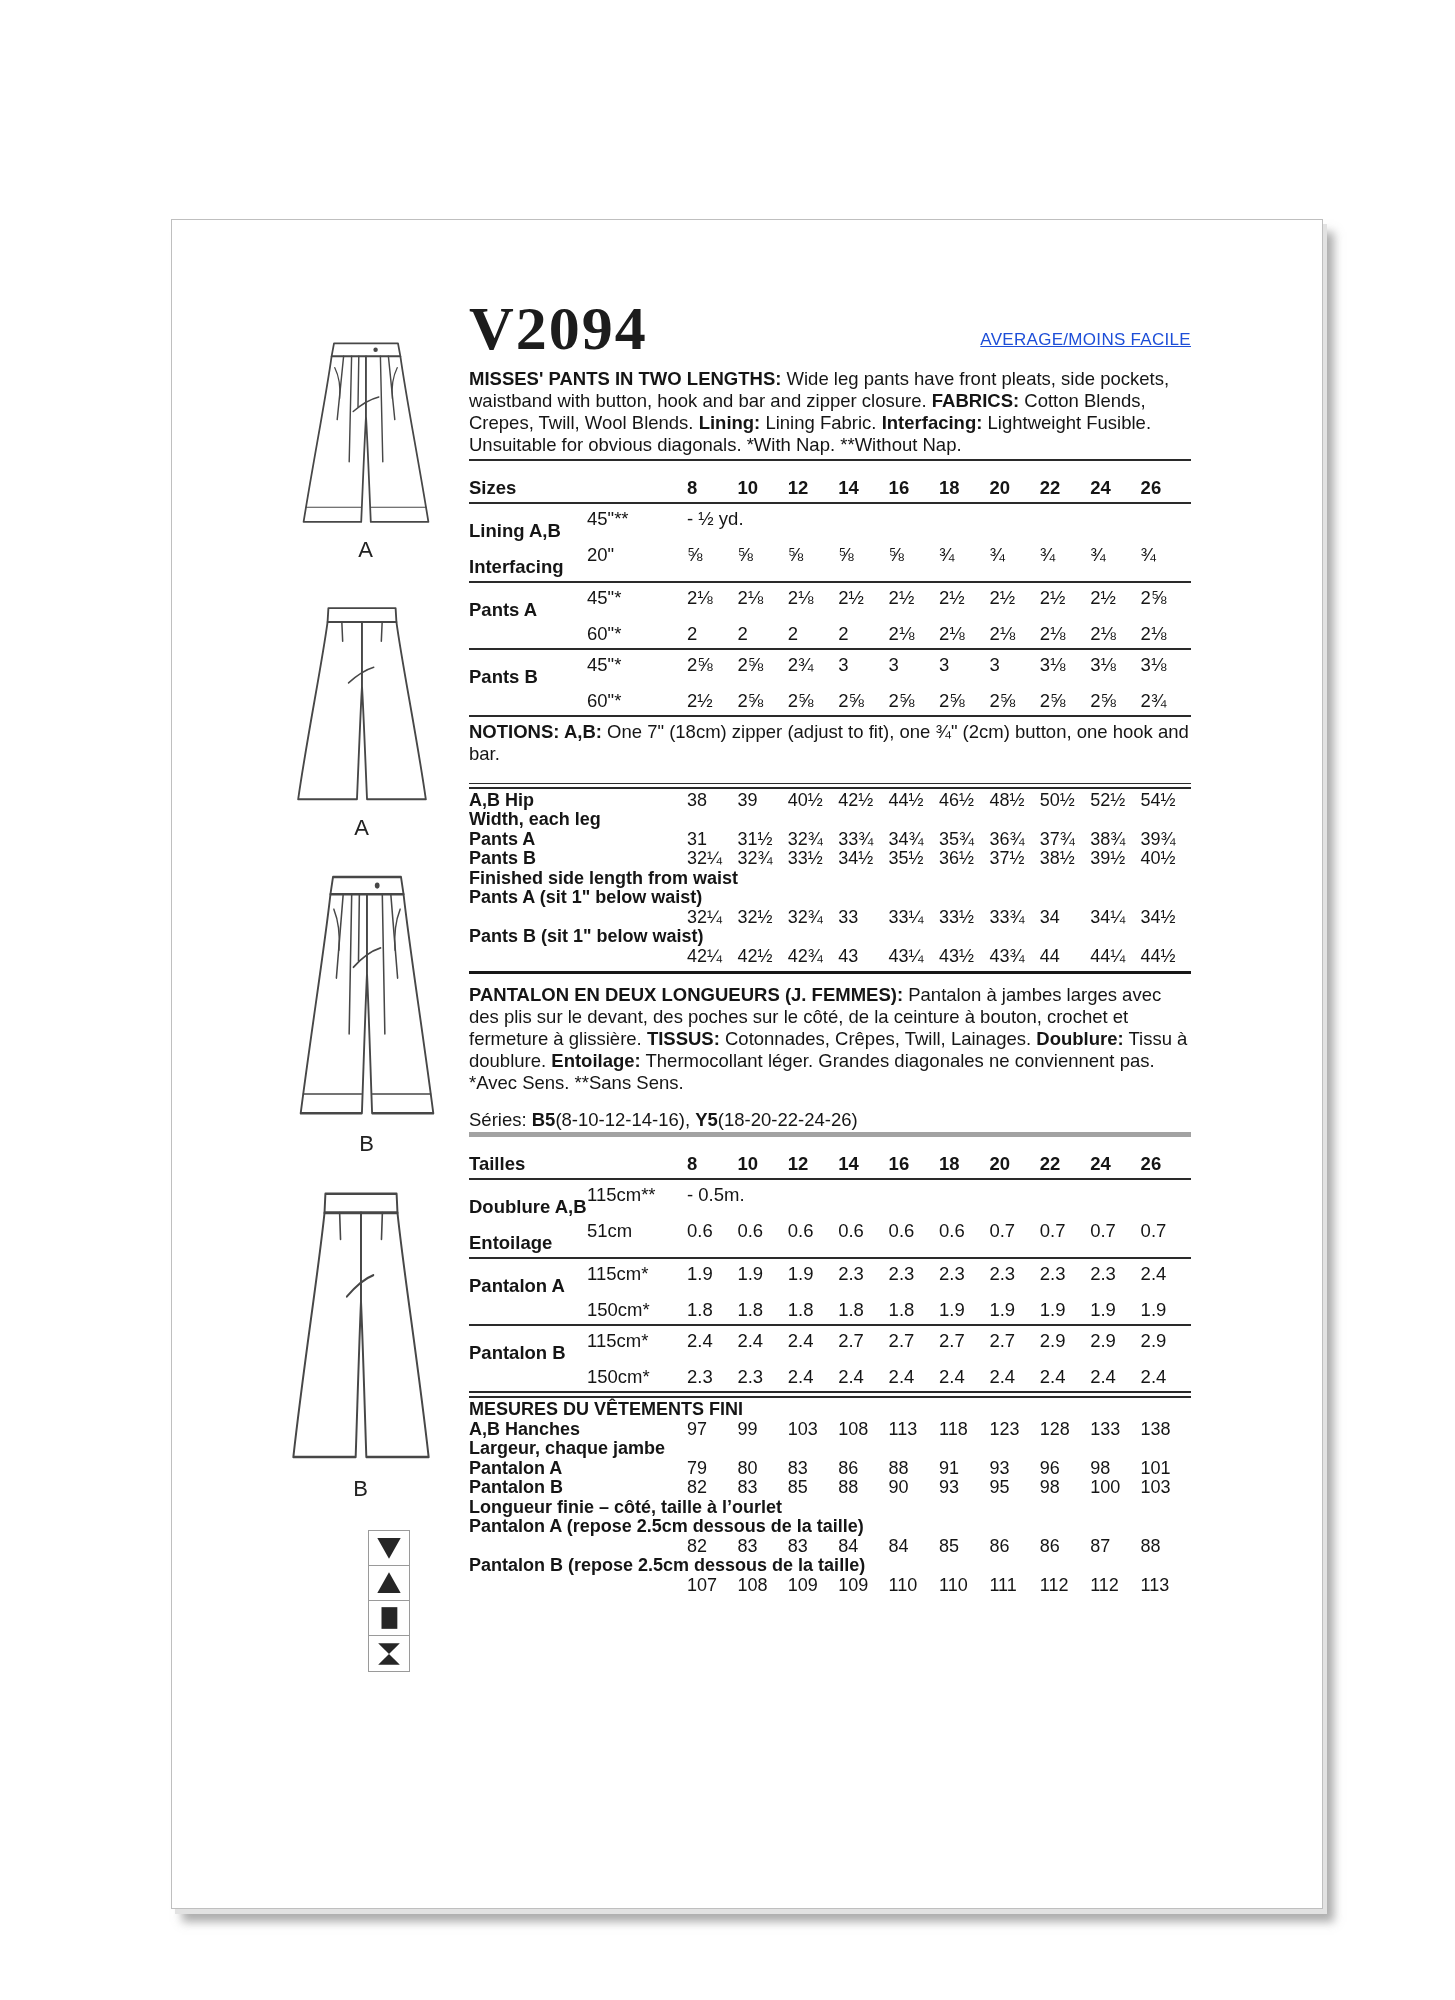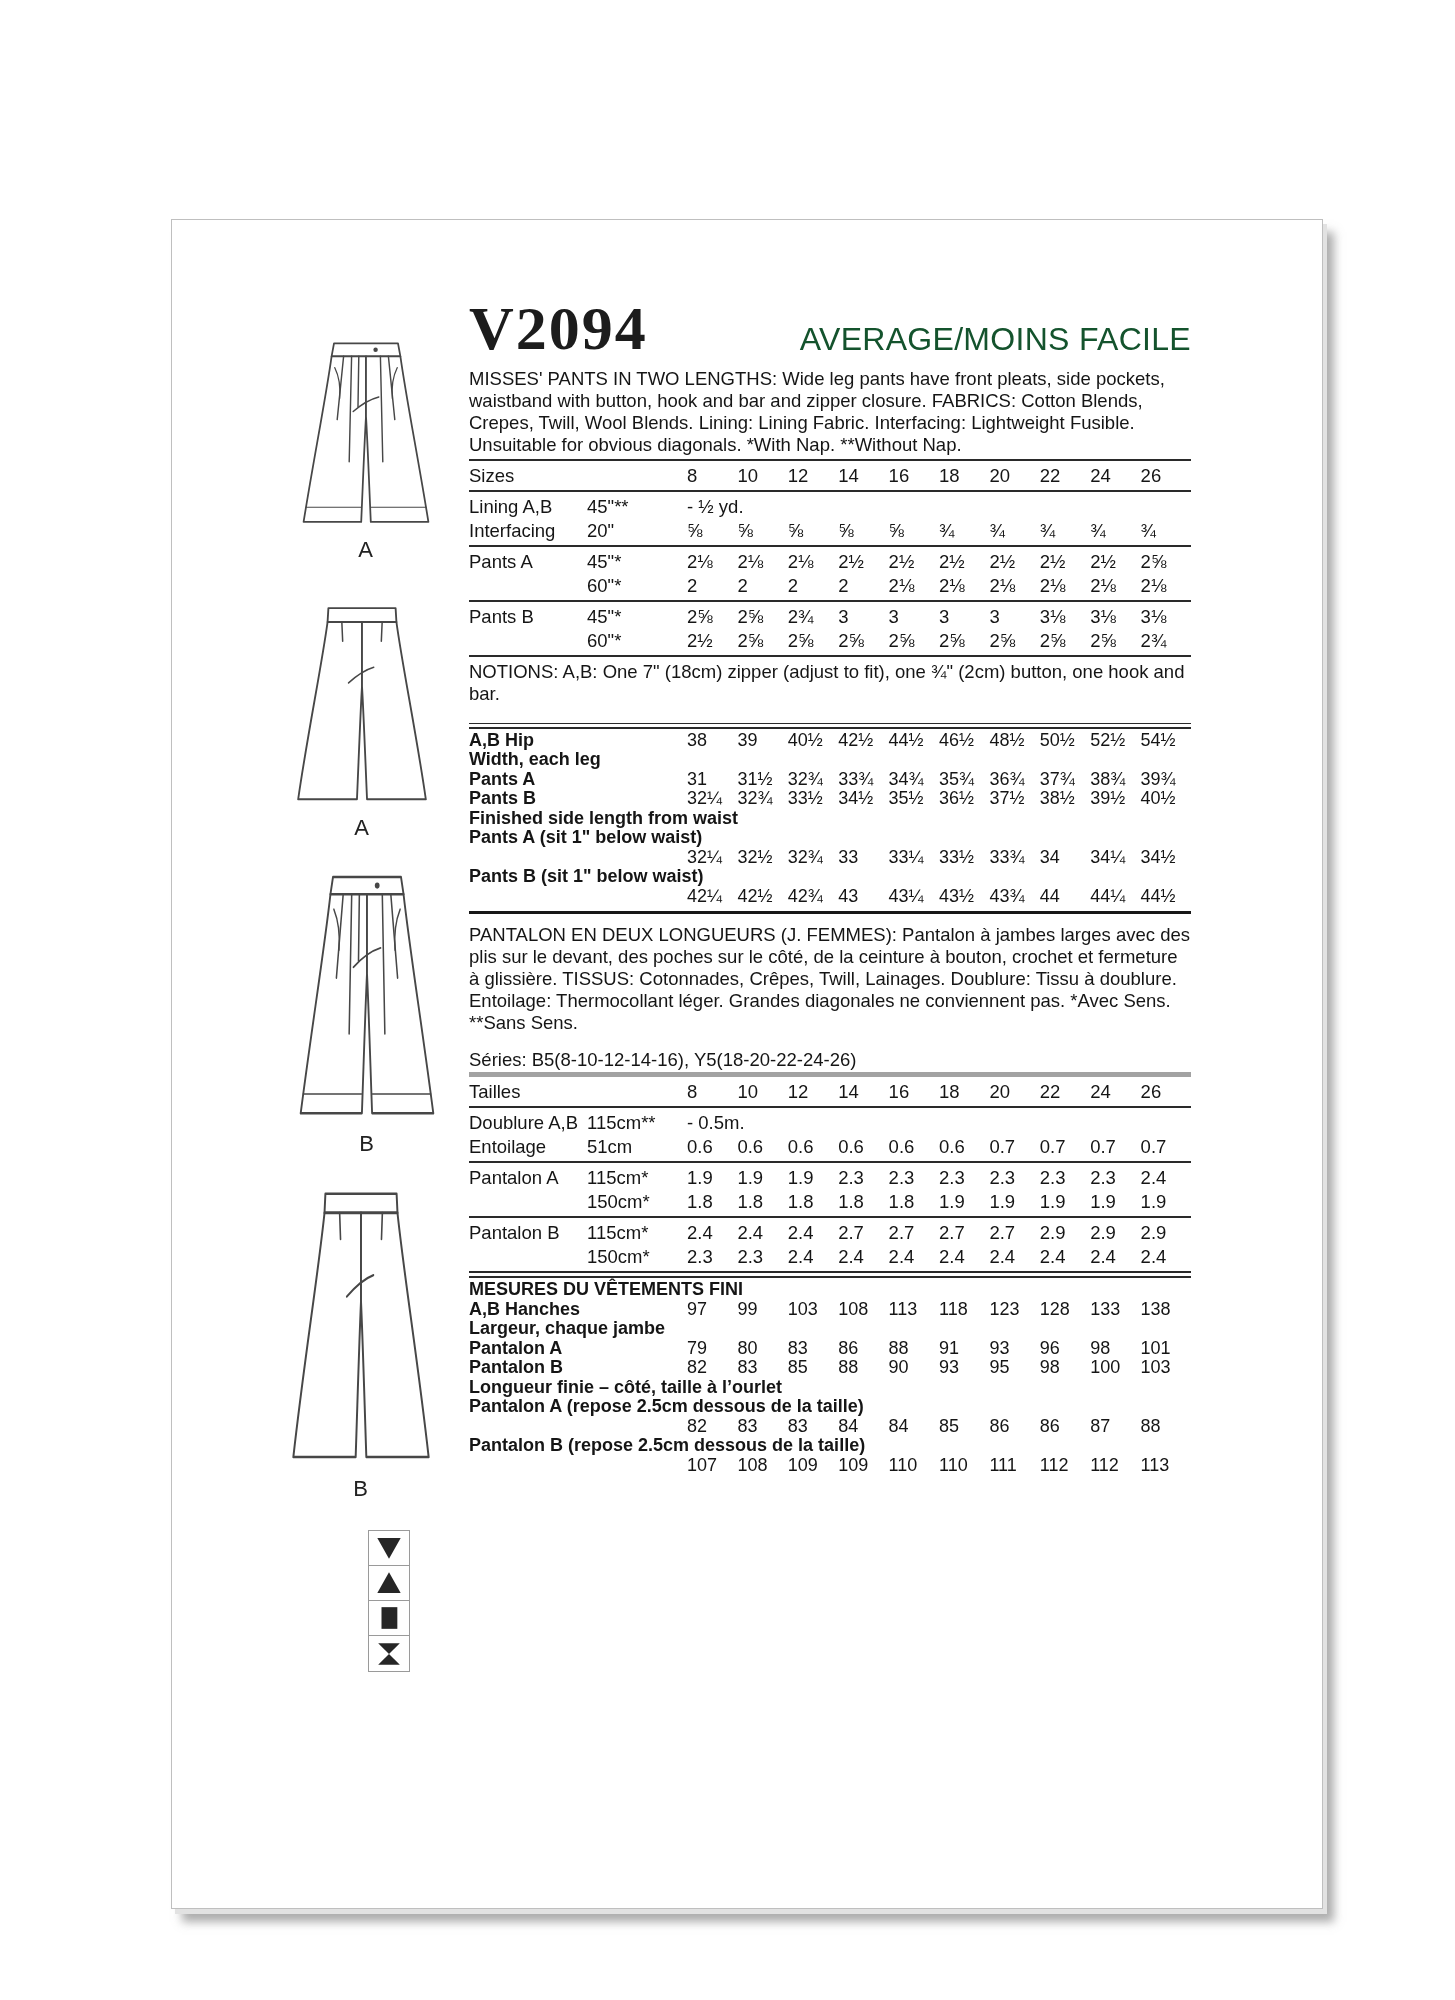--- a/index.html
+++ b/index.html
@@ -20,22 +20,22 @@
   #fig-b-back{left:60px;top:941px;}
   .symbols{position:absolute;left:196px;top:1310px;width:40px;border:1px solid #9a9a9a;background:#fff;}
   .symbox{width:100%;height:35px;border-bottom:1px solid #9a9a9a;display:flex;align-items:center;justify-content:center;box-sizing:border-box;}
   .symbox:last-child{border-bottom:none;}
 
   
   .content{position:absolute;left:297px;top:74px;width:722px;font-size:18.5px;line-height:22px;}
   .hdr{display:flex;justify-content:space-between;align-items:flex-end;height:64px;gap:37px;}
   .pattern-no{margin:0;font-family:"Liberation Serif","DejaVu Serif",serif;font-weight:600;
               font-size:62px;line-height:60px;letter-spacing:2px;color:#1c1c1c;}
-  .difficulty{font-size:32px;line-height:27px;padding-bottom:5px;color:#14532d;letter-spacing:.3px;}
-  .b{font-weight:normal;}
+  .difficulty{font-size:17px;line-height:27px;padding-bottom:5px;color:#1d4ed8;letter-spacing:.3px;text-decoration:underline;}
+  .b{font-weight:bold;margin-top:12px;}
   p.para{margin:10px 0 0 0;}
   .combos{margin:15px 0 0 0;line-height:21px;}
 
   .rule{border:0;border-top:2px solid #2a2a2a;margin:3px 0 2px 0;}
   .rule.dbl{height:3px;border-top:1px solid #2a2a2a;border-bottom:2px solid #2a2a2a;margin-top:4px;}
   .rule.heavy{border-top:3px solid #171717;margin-top:5px;}
   .rule.gray{border-top:5px solid #a2a2a2;margin-top:2px;}
 
   
   .trow{display:flex;line-height:21px;padding:1.5px 0;}

